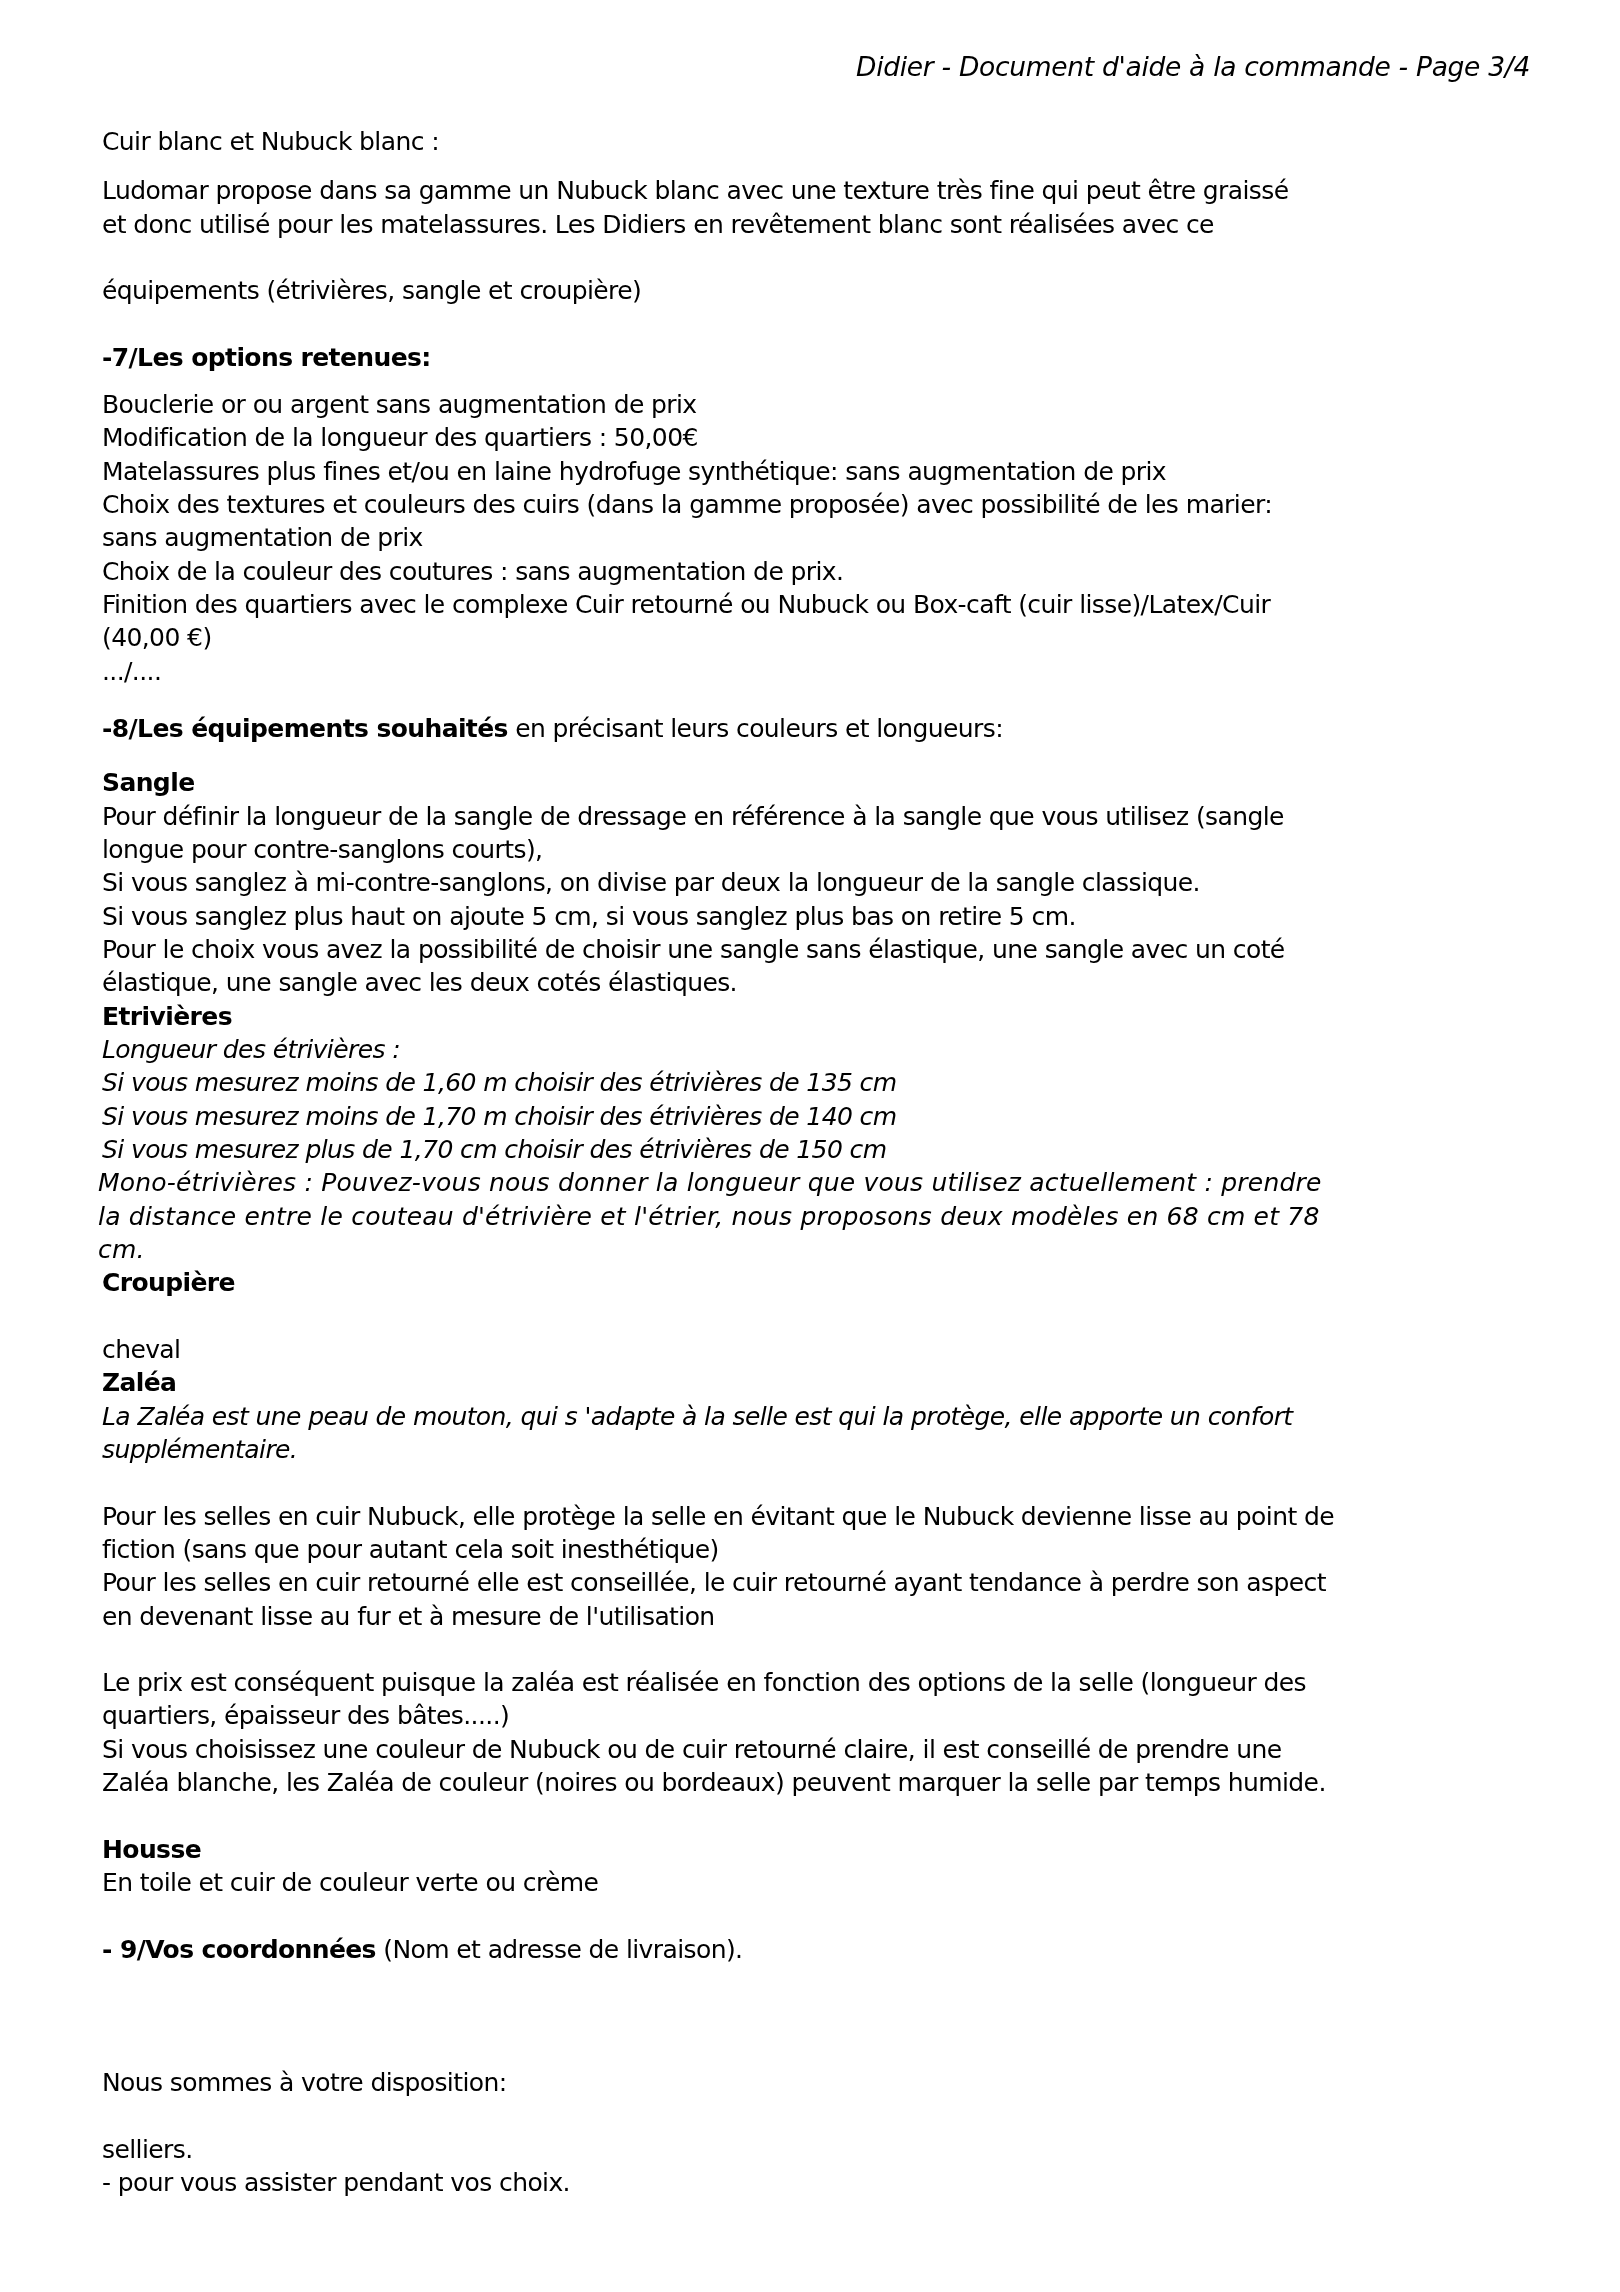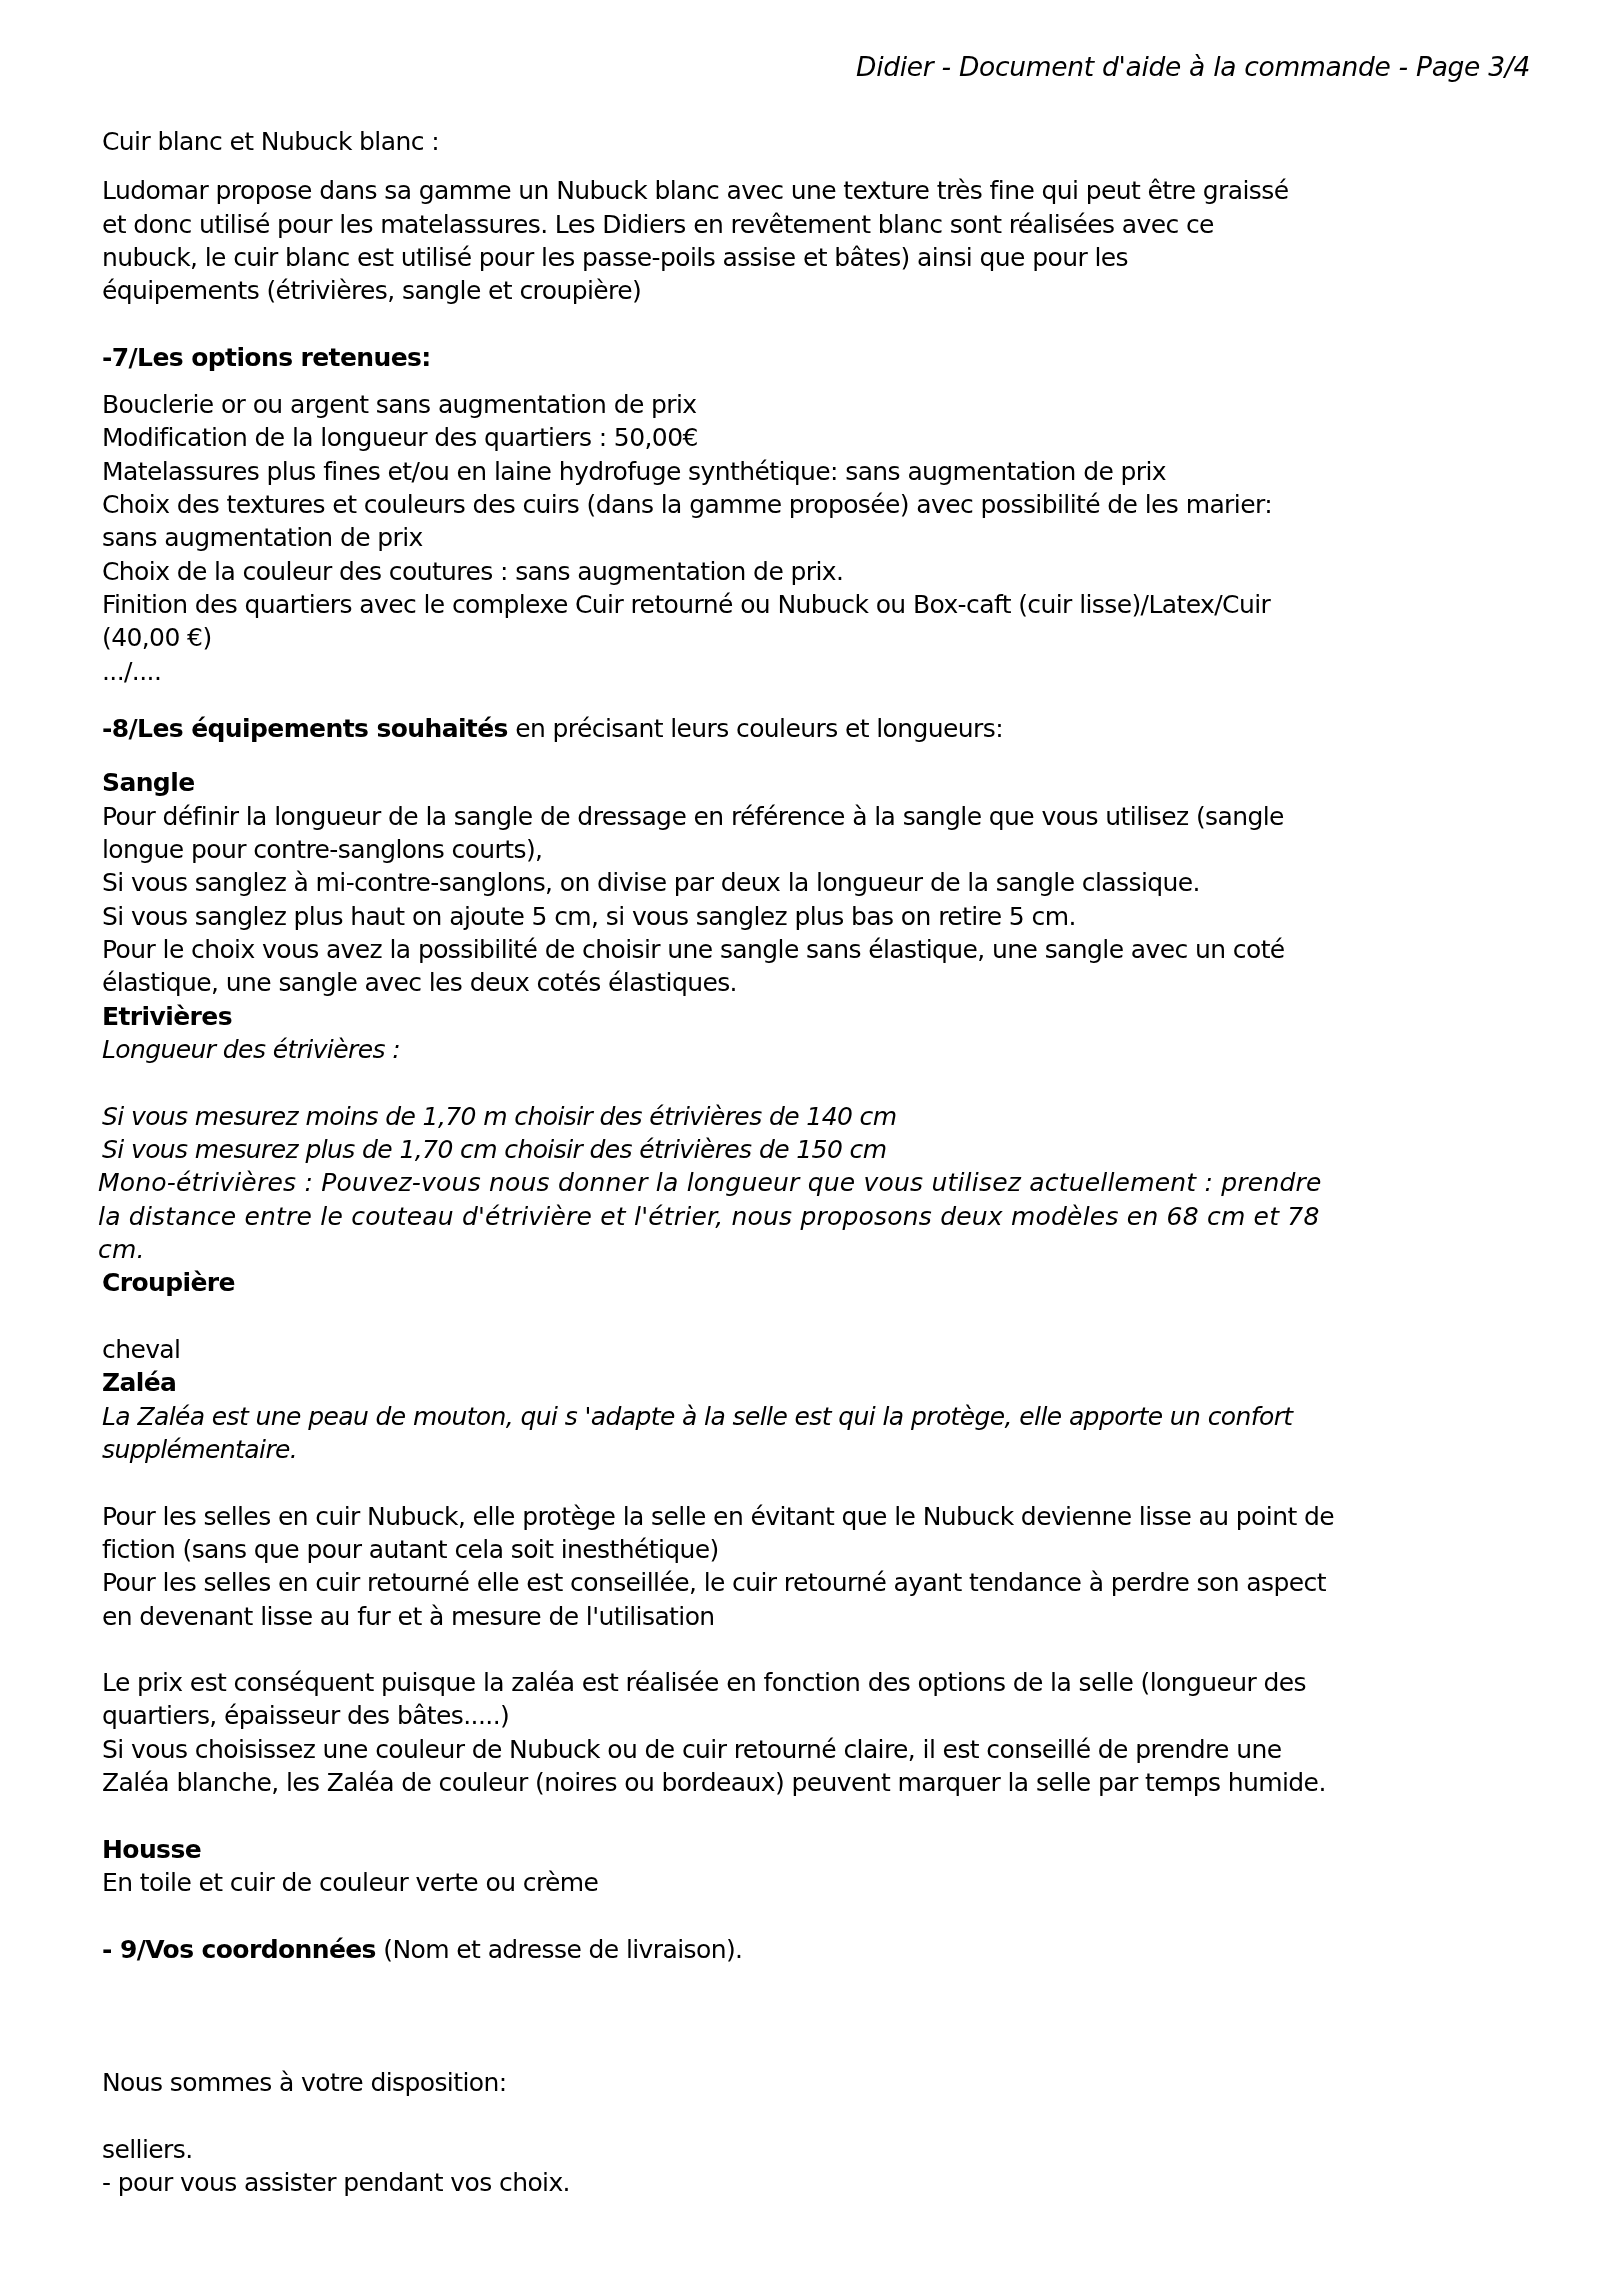--- a/index.html
+++ b/index.html
@@ -17,21 +17,20 @@
 </head>
 <body>
 
 <div class="page">
 
   <div class="header">Didier - Document d'aide à la commande - Page 3/4</div>
 
   <div class="line" style="top:129px">Cuir blanc et Nubuck blanc :</div>
   <div class="line" style="top:178px">Ludomar propose dans sa gamme un Nubuck blanc avec une texture très fine qui peut être graissé</div>
   <div class="line" style="top:212px">et donc utilisé pour les matelassures. Les Didiers en revêtement blanc sont réalisées avec ce</div>
-  <div class="line" style="top:245px">nubuck, le cuir blanc est utilisé pour les passe-poils assise et bâtes) ainsi que pour les</div>
   <div class="line" style="top:278px">équipements (étrivières, sangle et croupière)</div>
 
   <div class="line b" style="top:345px">-7/Les options retenues:</div>
   <div class="line" style="top:392px">Bouclerie or ou argent sans augmentation de prix</div>
   <div class="line" style="top:425px">Modification de la longueur des quartiers : 50,00€</div>
   <div class="line" style="top:459px">Matelassures plus fines et/ou en laine hydrofuge synthétique: sans augmentation de prix</div>
   <div class="line" style="top:492px">Choix des textures et couleurs des cuirs (dans la gamme proposée) avec possibilité de les marier:</div>
   <div class="line" style="top:525px">sans augmentation de prix</div>
   <div class="line" style="top:559px">Choix de la couleur des coutures : sans augmentation de prix.</div>
   <div class="line" style="top:592px">Finition des quartiers avec le complexe Cuir retourné ou Nubuck ou Box-caft (cuir lisse)/Latex/Cuir</div>
@@ -43,20 +42,21 @@
   <div class="line b" style="top:770px">Sangle</div>
   <div class="line" style="top:804px">Pour définir la longueur de la sangle de dressage en référence à la sangle que vous utilisez (sangle</div>
   <div class="line" style="top:837px">longue pour contre-sanglons courts),</div>
   <div class="line" style="top:870px">Si vous sanglez à mi-contre-sanglons, on divise par deux la longueur de la sangle classique.</div>
   <div class="line" style="top:904px">Si vous sanglez plus haut on ajoute 5 cm, si vous sanglez plus bas on retire 5 cm.</div>
   <div class="line" style="top:937px">Pour le choix vous avez la possibilité de choisir une sangle sans élastique, une sangle avec un coté</div>
   <div class="line" style="top:970px">élastique, une sangle avec les deux cotés élastiques.</div>
 
   <div class="line b" style="top:1004px">Etrivières</div>
   <div class="line i" style="top:1037px">Longueur des étrivières :</div>
+  <div class="line i" style="top:1070px">Si vous mesurez moins de 1,60 m choisir des étrivières de 135 cm</div>
   <div class="line i" style="top:1104px">Si vous mesurez moins de 1,70 m choisir des étrivières de 140 cm</div>
   <div class="line i" style="top:1137px">Si vous mesurez plus de 1,70 cm choisir des étrivières de 150 cm</div>
   <div class="line mono-it" style="top:1170px; left:98px">Mono-étrivières :  Pouvez-vous nous donner la longueur que vous utilisez actuellement : prendre</div>
   <div class="line mono-it" style="top:1204px; left:98px">la distance entre le couteau d'étrivière et l'étrier, nous proposons deux modèles en 68 cm et 78</div>
   <div class="line mono-it" style="top:1237px; left:98px">cm.</div>
 
   <div class="line b" style="top:1270px">Croupière</div>
   <div class="line" style="top:1337px">cheval</div>
 
   <div class="line b" style="top:1370px">Zaléa</div>

